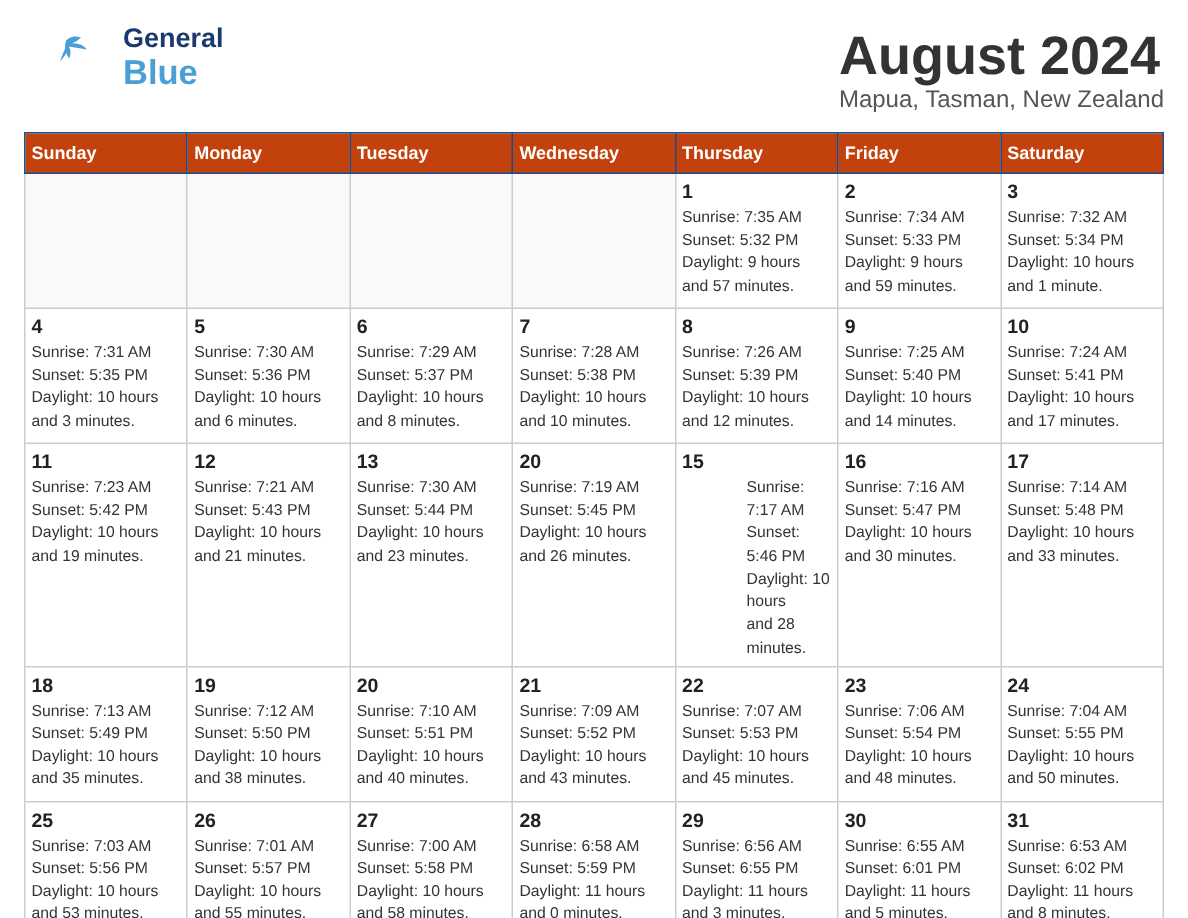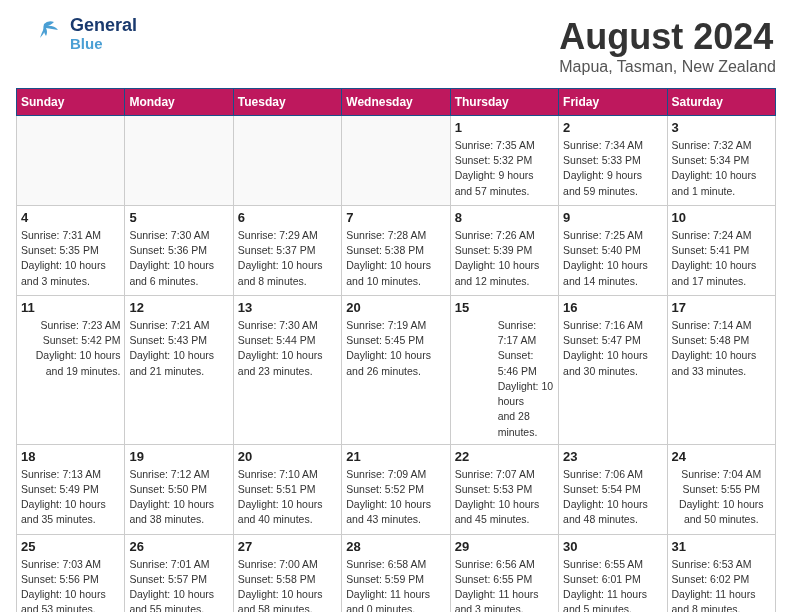--- a/index.html
+++ b/index.html
@@ -27,21 +27,21 @@
     .location-title {
       font-size: 16px;
       color: #555;
     }
     .calendar {
       width: 100%;
       border-collapse: collapse;
       font-size: 11px;
     }
     .calendar th {
-      background-color: #be185d;
+      background-color: #c2410c;
       color: white;
       padding: 6px 4px;
       text-align: left;
       font-size: 12px;
       font-weight: bold;
       border: 1px solid #1a4f8a;
     }
     .calendar td {
       border: 1px solid #ccc;
       vertical-align: top;
@@ -63,38 +63,39 @@
       display: block;
       margin-bottom: 3px;
     }
     .day-info {
       color: #333;
       font-size: 10.5px;
       line-height: 1.45;
     }
     .logo-container {
       display: flex;
-      gap: 4px;
+      align-items: center;
+      gap: 16px;
     }
     .logo-svg {
       width: 50px;
       height: 40px;
     }
     .logo-words {
       display: flex;
       flex-direction: column;
       line-height: 1.1;
     }
     .logo-general {
       font-size: 18px;
       font-weight: bold;
       color: #1a3a6e;
     }
     .logo-blue {
-      font-size: 15px;
+      font-size: 23px;
       font-weight: bold;
       color: #4a9fd4;
     }
   </style>
 </head>
 <body>
 
 <div class="header">
   <div class="logo-container">
     <svg class="logo-svg" viewBox="0 0 50 40">
@@ -200,21 +201,21 @@
           <span class="day-number">10</span>
           <div class="day-info" style="white-space: pre-line;">Sunrise: 7:24 AM
 Sunset: 5:41 PM
 Daylight: 10 hours
 and 17 minutes.</div>
         </td>
       </tr>
       <tr>
         <td>
           <span class="day-number">11</span>
-          <div class="day-info" style="white-space: pre-line; text-align: right;">Sunrise: 7:23 AM
+          <div class="day-info" style="white-space: pre-line;">Sunrise: 7:23 AM
 Sunset: 5:42 PM
 Daylight: 10 hours
 and 19 minutes.</div>
         </td>
         <td>
           <span class="day-number">12</span>
           <div class="day-info" style="white-space: pre-line;">Sunrise: 7:21 AM
 Sunset: 5:43 PM
 Daylight: 10 hours
 and 21 minutes.</div>
@@ -293,21 +294,21 @@
         </td>
         <td>
           <span class="day-number">23</span>
           <div class="day-info" style="white-space: pre-line;">Sunrise: 7:06 AM
 Sunset: 5:54 PM
 Daylight: 10 hours
 and 48 minutes.</div>
         </td>
         <td>
           <span class="day-number">24</span>
-          <div class="day-info" style="white-space: pre-line; text-align: center;">Sunrise: 7:04 AM
+          <div class="day-info" style="white-space: pre-line;">Sunrise: 7:04 AM
 Sunset: 5:55 PM
 Daylight: 10 hours
 and 50 minutes.</div>
         </td>
       </tr>
       <tr>
         <td>
           <span class="day-number">25</span>
           <div class="day-info" style="white-space: pre-line;">Sunrise: 7:03 AM
 Sunset: 5:56 PM

